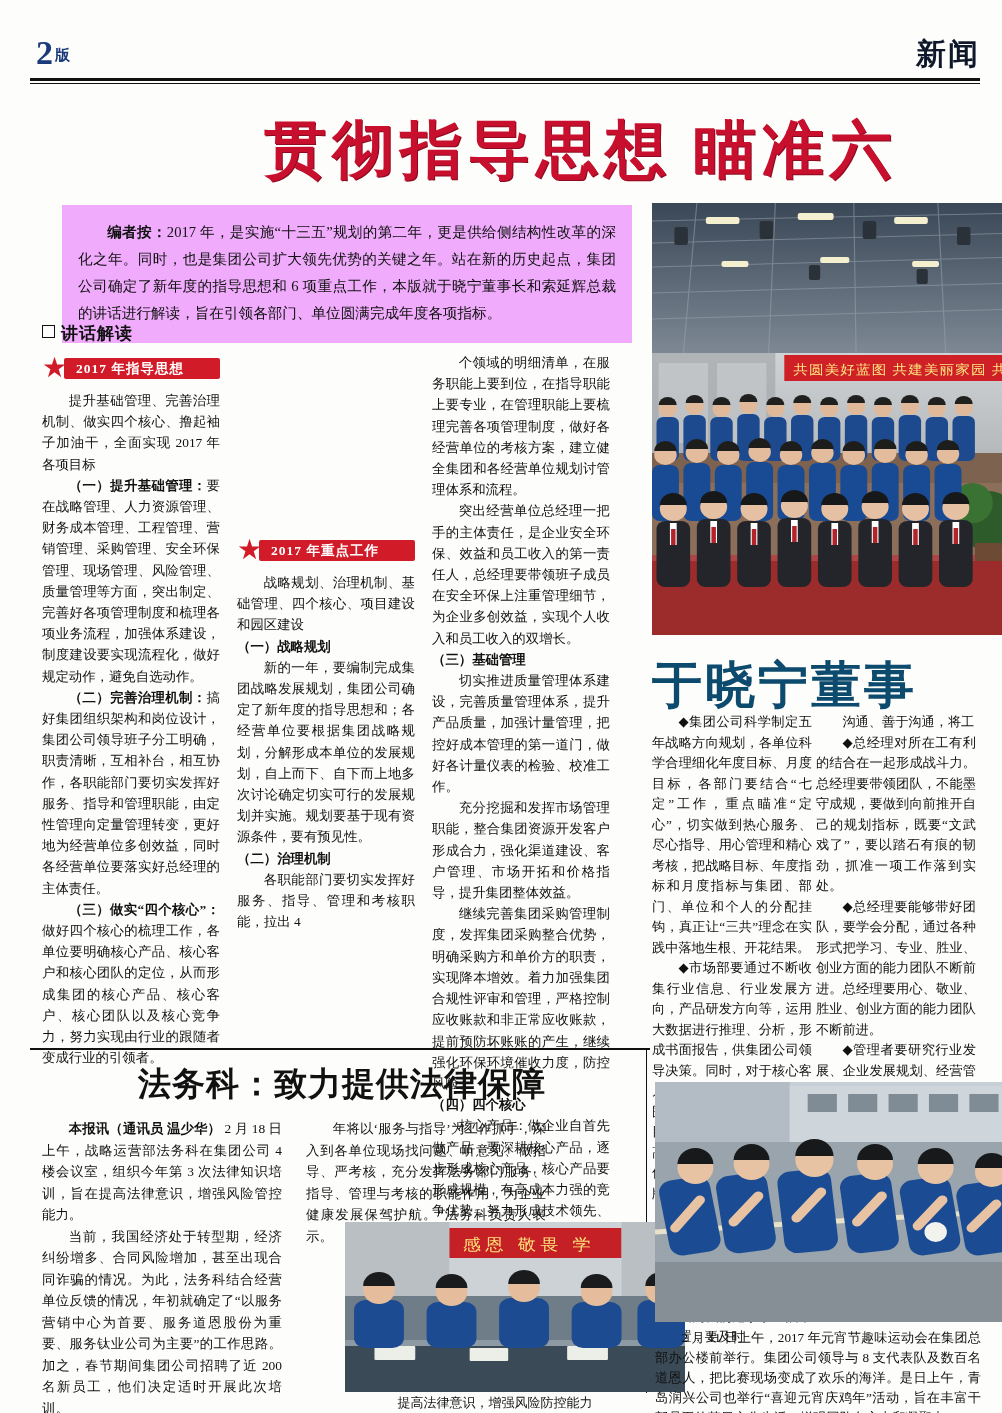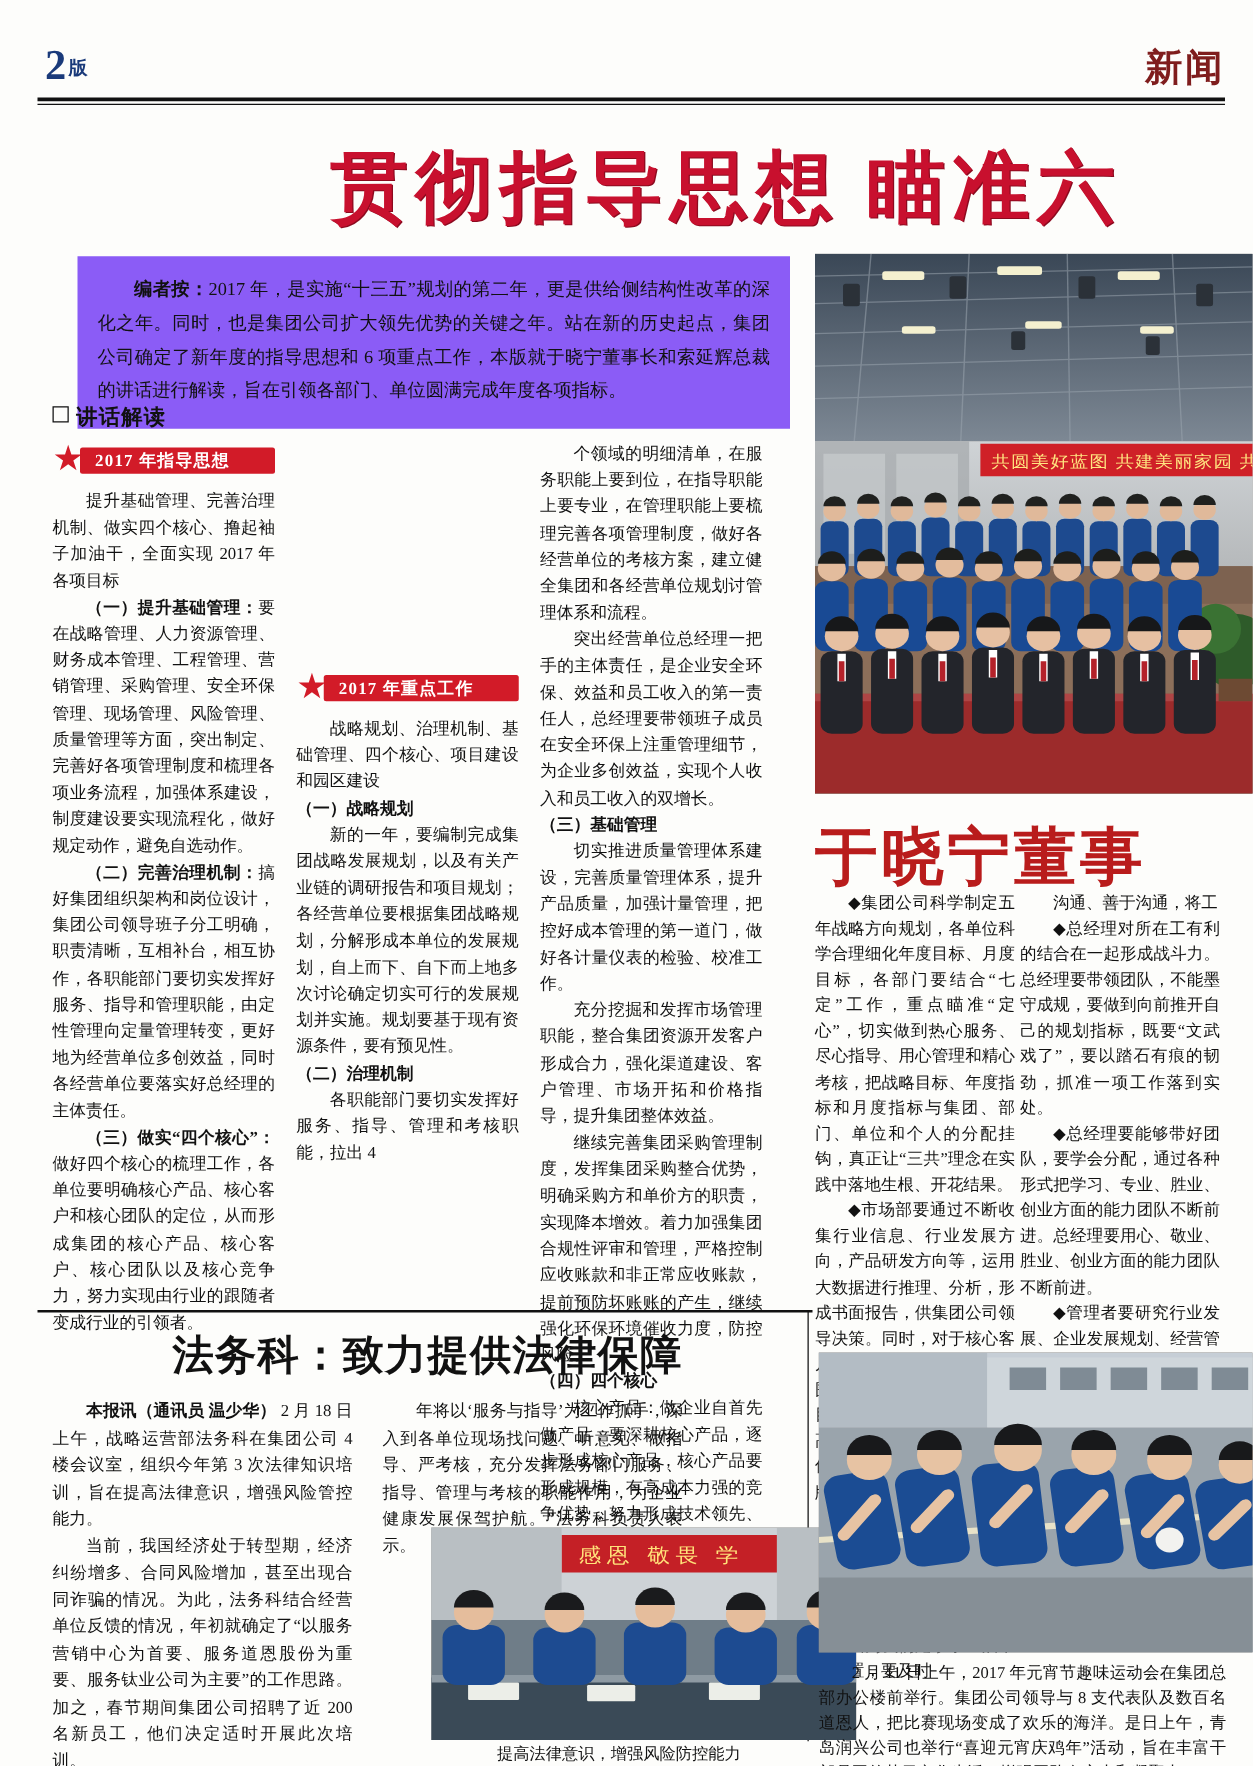--- a/index.html
+++ b/index.html
@@ -20,21 +20,21 @@
   .page-num{
     position:absolute;left:36px;top:34px;
     font-family:"Liberation Serif",serif;
     font-size:34px;font-weight:bold;color:#1a3a7a;
     letter-spacing:0;
   }
   .page-num .num{font-size:34px;}
   .page-num .ban{font-size:15px;vertical-align:4px;margin-left:2px;}
   .masthead-right{
     position:absolute;right:22px;top:34px;
-    font-size:30px;font-weight:bold;color:#7f1d1d;letter-spacing:2px;
+    font-size:30px;font-weight:bold;color:#0f172a;letter-spacing:2px;
   }
   .rule-top{
     position:absolute;left:30px;top:78px;width:950px;height:3px;background:#111;
   }
   .rule-top2{
     position:absolute;left:30px;top:83px;width:950px;height:1px;background:#111;
   }
 
   
   .headline{
@@ -48,21 +48,21 @@
     color:#c8102e;
     letter-spacing:6px;
     white-space:nowrap;
     text-shadow:1px 1px 0 #8c0a1f;
     padding-left:160px;
   }
 
   
   .editor-note{
     position:absolute;left:62px;top:205px;width:570px;
-    background:#8b5cf6;
+    background:#f0abfc;
     padding:14px 16px 16px 16px;
     box-sizing:border-box;
     font-size:14.6px;line-height:27px;
     text-align:justify;
     text-indent:2em;
   }
   .editor-note b{font-weight:bold;}
 
   
   .sec-label{
@@ -108,21 +108,21 @@
   .photo{
     position:absolute;overflow:hidden;background:#888;padding-left:40px;
   }
   .photo-top{left:652px;top:203px;width:330px;height:432px;}
   .photo-bottom-left{left:345px;top:1222px;width:300px;height:170px;}
   .photo-bottom-right{left:655px;top:1082px;width:326px;height:240px;}
 
   
   .bigname{
     position:absolute;left:652px;top:652px;width:350px;
-    font-size:50px;font-weight:bold;letter-spacing:3px;color:#b91c1c;
+    font-size:50px;font-weight:bold;letter-spacing:3px;color:#0c4a6e;
     white-space:nowrap;
   }
 
   
   .rcolwrap{position:absolute;left:652px;top:712px;width:340px;}
   .rcol{
     float:left;width:160px;margin-right:4px;
     font-size:13.2px;line-height:20.5px;text-align:justify;
   }
   .rcol p{margin:0;text-indent:2em;}
@@ -200,21 +200,21 @@
     </div>
 
     <div class="col">
       <div class="ribbon" style="margin-top:184px;">
         <div class="bar"></div>
         <div class="star">★</div>
         <div class="txt">2017 年重点工作</div>
       </div>
       <p><b></b><span>战略规划、治理机制、基础管理、四个核心、项目建设和园区建设</span></p>
       <p class="nohead"><b>（一）战略规划</b></p>
-      <p><span>新的一年，要编制完成集团战略发展规划，以及有关产业链的调研报告和项目规划；各经营单位要根据集团战略规划，分解形成本单位的发展规划，自上而下、自下而上地多次讨论确定切实可行的发展规划并实施。规划要基于现有资源条件，要有预见性。</span></p>
+      <p><span>新的一年，要编制完成集团战略发展规划，集团公司确定了新年度的指导思想和；各经营单位要根据集团战略规划，分解形成本单位的发展规划，自上而下、自下而上地多次讨论确定切实可行的发展规划并实施。规划要基于现有资源条件，要有预见性。</span></p>
       <p class="nohead"><b>（二）治理机制</b></p>
       <p><span>各职能部门要切实发挥好服务、指导、管理和考核职能，拉出 4</span></p>
     </div>
 
     <div class="col">
       <p><span>个领域的明细清单，在服务职能上要到位，在指导职能上要专业，在管理职能上要梳理完善各项管理制度，做好各经营单位的考核方案，建立健全集团和各经营单位规划讨管理体系和流程。</span></p>
       <p><span>突出经营单位总经理一把手的主体责任，是企业安全环保、效益和员工收入的第一责任人，总经理要带领班子成员在安全环保上注重管理细节，为企业多创效益，实现个人收入和员工收入的双增长。</span></p>
       <p class="nohead"><b>（三）基础管理</b></p>
       <p><span>切实推进质量管理体系建设，完善质量管理体系，提升产品质量，加强计量管理，把控好成本管理的第一道门，做好各计量仪表的检验、校准工作。</span></p>
       <p><span>充分挖掘和发挥市场管理职能，整合集团资源开发客户形成合力，强化渠道建设、客户管理、市场开拓和价格指导，提升集团整体效益。</span></p>

